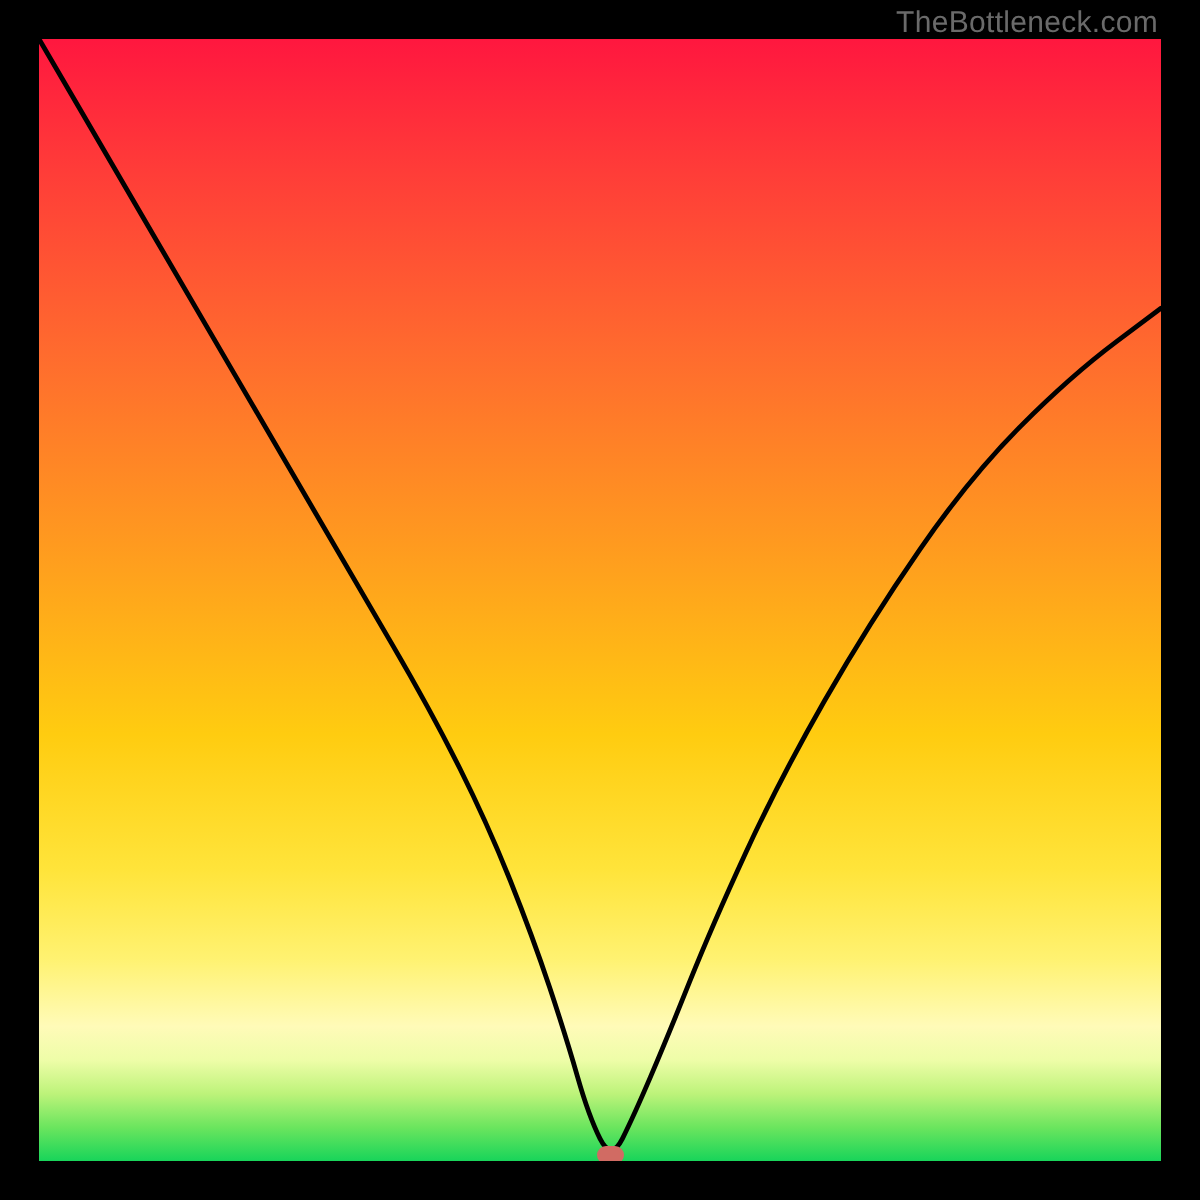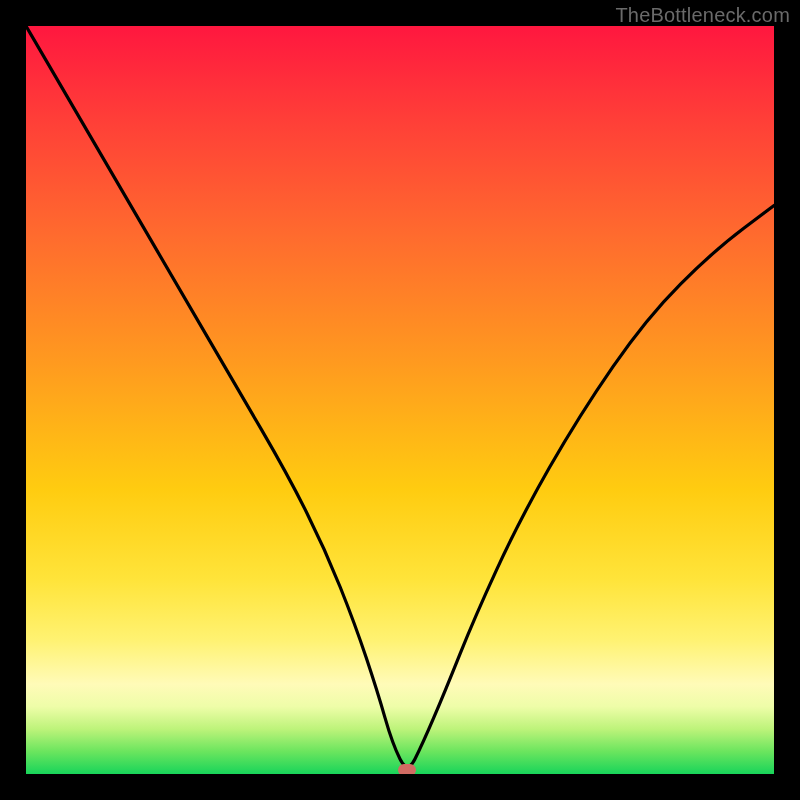--- a/index.html
+++ b/index.html
@@ -13,21 +13,21 @@
   }
   .frame {
     position: relative;
     width: 800px;
     height: 800px;
     background: #000;
   }
   .watermark {
     position: absolute;
     top: 4px;
-    right: 10px;
+    right: 28px;
     color: #6a6a6a;
     font-size: 20px;
     font-weight: 500;
     letter-spacing: 0.2px;
     z-index: 10;
   }
   .plot {
     position: absolute;
     left: 26px;   
     right: 26px;

